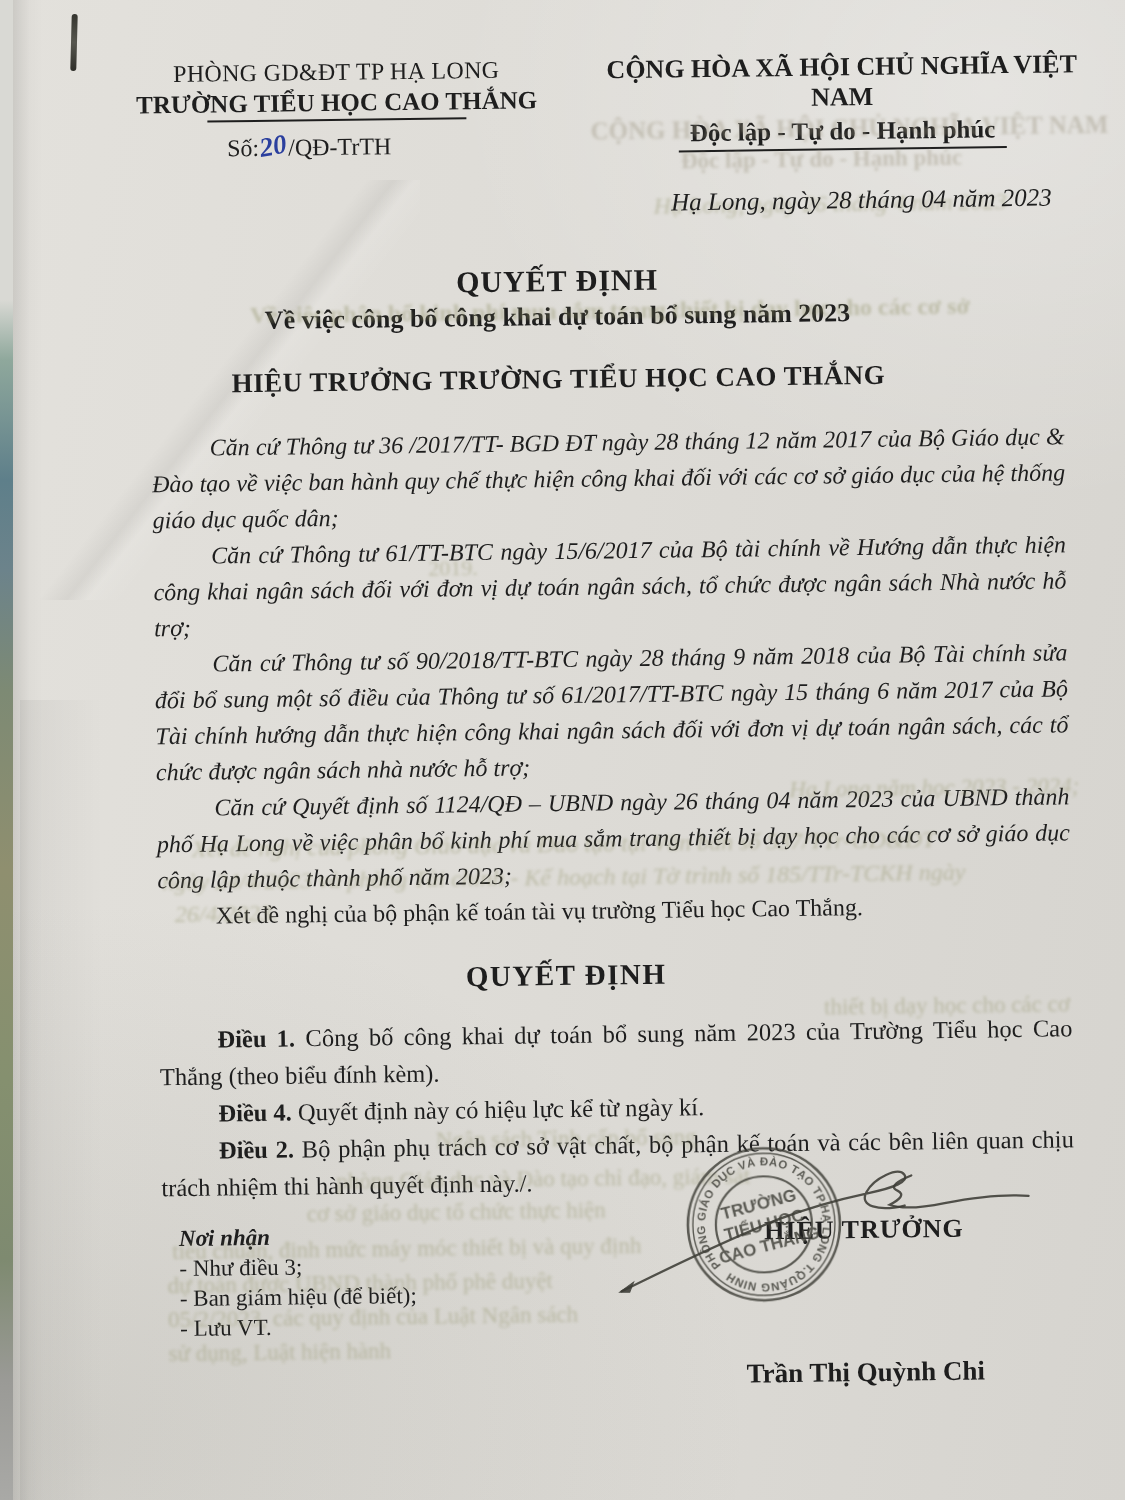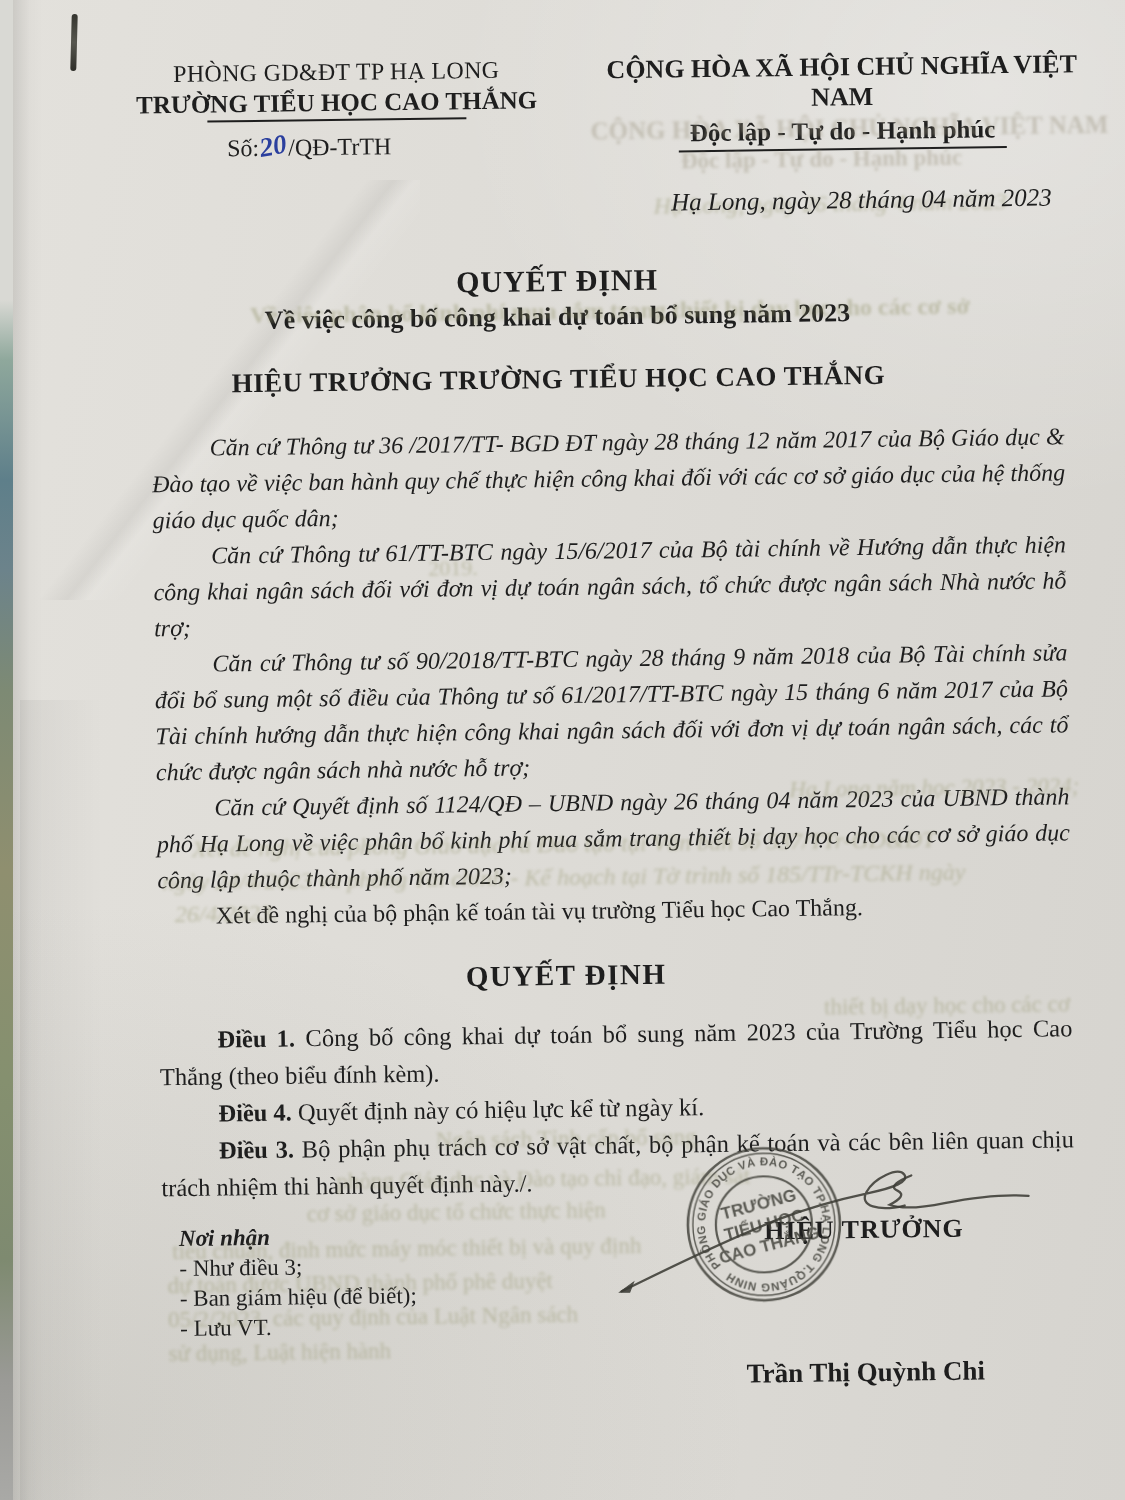--- a/index.html
+++ b/index.html
@@ -156,21 +156,21 @@
       <p>Căn cứ Thông tư số 90/2018/TT-BTC ngày 28 tháng 9 năm 2018 của Bộ Tài chính sửa đổi bổ sung một số điều của Thông tư số 61/2017/TT-BTC ngày 15 tháng 6 năm 2017 của Bộ Tài chính hướng dẫn thực hiện công khai ngân sách đối với đơn vị dự toán ngân sách, các tổ chức được ngân sách nhà nước hỗ trợ;</p>
       <p>Căn cứ Quyết định số 1124/QĐ – UBND ngày 26 tháng 04 năm 2023 của UBND thành phố Hạ Long về việc phân bổ kinh phí mua sắm trang thiết bị dạy học cho các cơ sở giáo dục công lập thuộc thành phố năm 2023;</p>
       <p class="upright">Xét đề nghị của bộ phận kế toán tài vụ trường Tiểu học Cao Thắng.</p>
     </div>
 
     <div class="decision-heading">QUYẾT ĐỊNH</div>
 
     <div class="articles">
       <p><span class="art-label">Điều 1.</span><span> Công bố công khai dự toán bổ sung năm 2023 của Trường Tiểu học Cao Thắng (theo biểu đính kèm).</span></p>
       <p><span class="art-label">Điều 4.</span><span> Quyết định này có hiệu lực kể từ ngày kí.</span></p>
-      <p><span class="art-label">Điều 3.</span><span> Bộ phận phụ trách cơ sở vật chất, bộ phận kế toán và các bên liên quan chịu trách nhiệm thi hành quyết định này./.</span></p>
+      <p><span class="art-label">Điều 2.</span><span> Bộ phận phụ trách cơ sở vật chất, bộ phận kế toán và các bên liên quan chịu trách nhiệm thi hành quyết định này./.</span></p>
     </div>
 
     <div class="footer">
       <div class="recipients">
         <div class="recipients-heading">Nơi nhận</div>
         <div>- Như điều 3;</div>
         <div>- Ban giám hiệu (để biết);</div>
         <div>- Lưu VT.</div>
       </div>
       <div class="sign-block">

